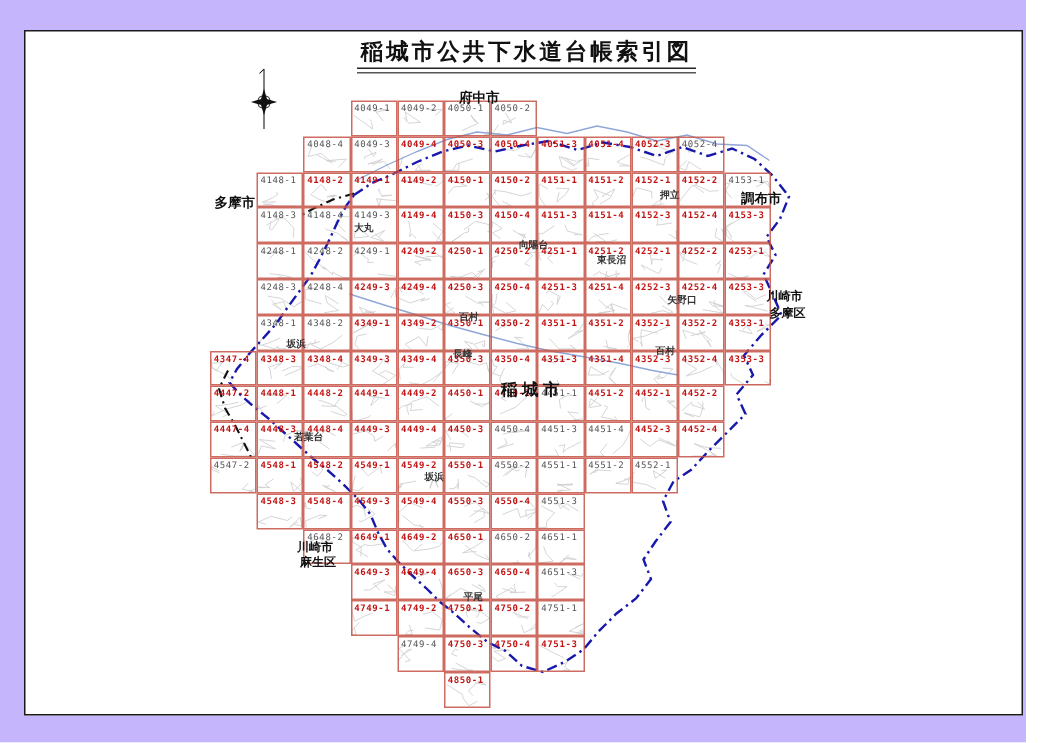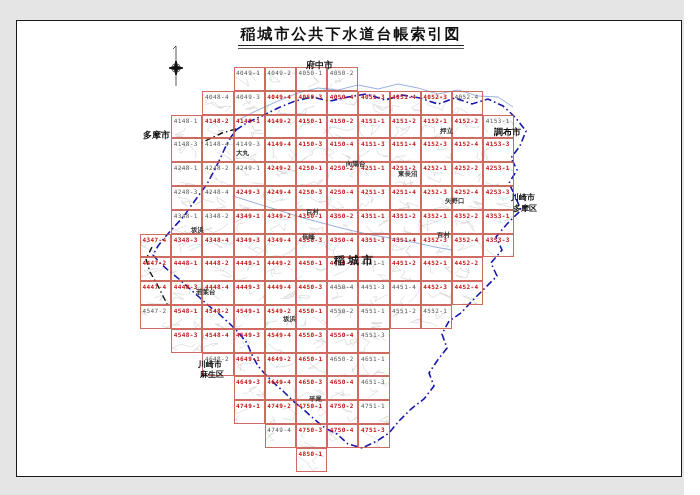--- a/index.html
+++ b/index.html
@@ -1,16 +1,16 @@
 <!DOCTYPE html>
 <html><head>
 <meta charset="utf-8">
 <style>
   html,body{margin:0;padding:0;background:#fff;}
-  #page{position:relative;width:684px;height:495px;background:#e5e5e5;overflow:hidden;
+  #page{position:relative;width:684px;height:495px;background:#c4b5fd;overflow:hidden;
         font-family:"Liberation Sans","DejaVu Sans",sans-serif;}
   #frame{position:absolute;left:16px;top:20px;width:666px;height:457px;
          border:1.6px solid #1a1a1a;box-sizing:border-box;background:#fff;}
   #title{position:absolute;left:238px;top:25px;width:226px;text-align:center;
          font-size:15px;font-weight:bold;letter-spacing:2px;color:#111;z-index:6;white-space:nowrap;}
   #title-rule-1{position:absolute;left:238px;top:45px;width:226px;height:0;
                 border-top:1.6px solid #222;z-index:6;}
   #title-rule-2{position:absolute;left:238px;top:48px;width:226px;height:0;
                 border-top:0.8px solid #555;z-index:6;}
   #maplayer{position:absolute;left:0;top:0;z-index:1;}

